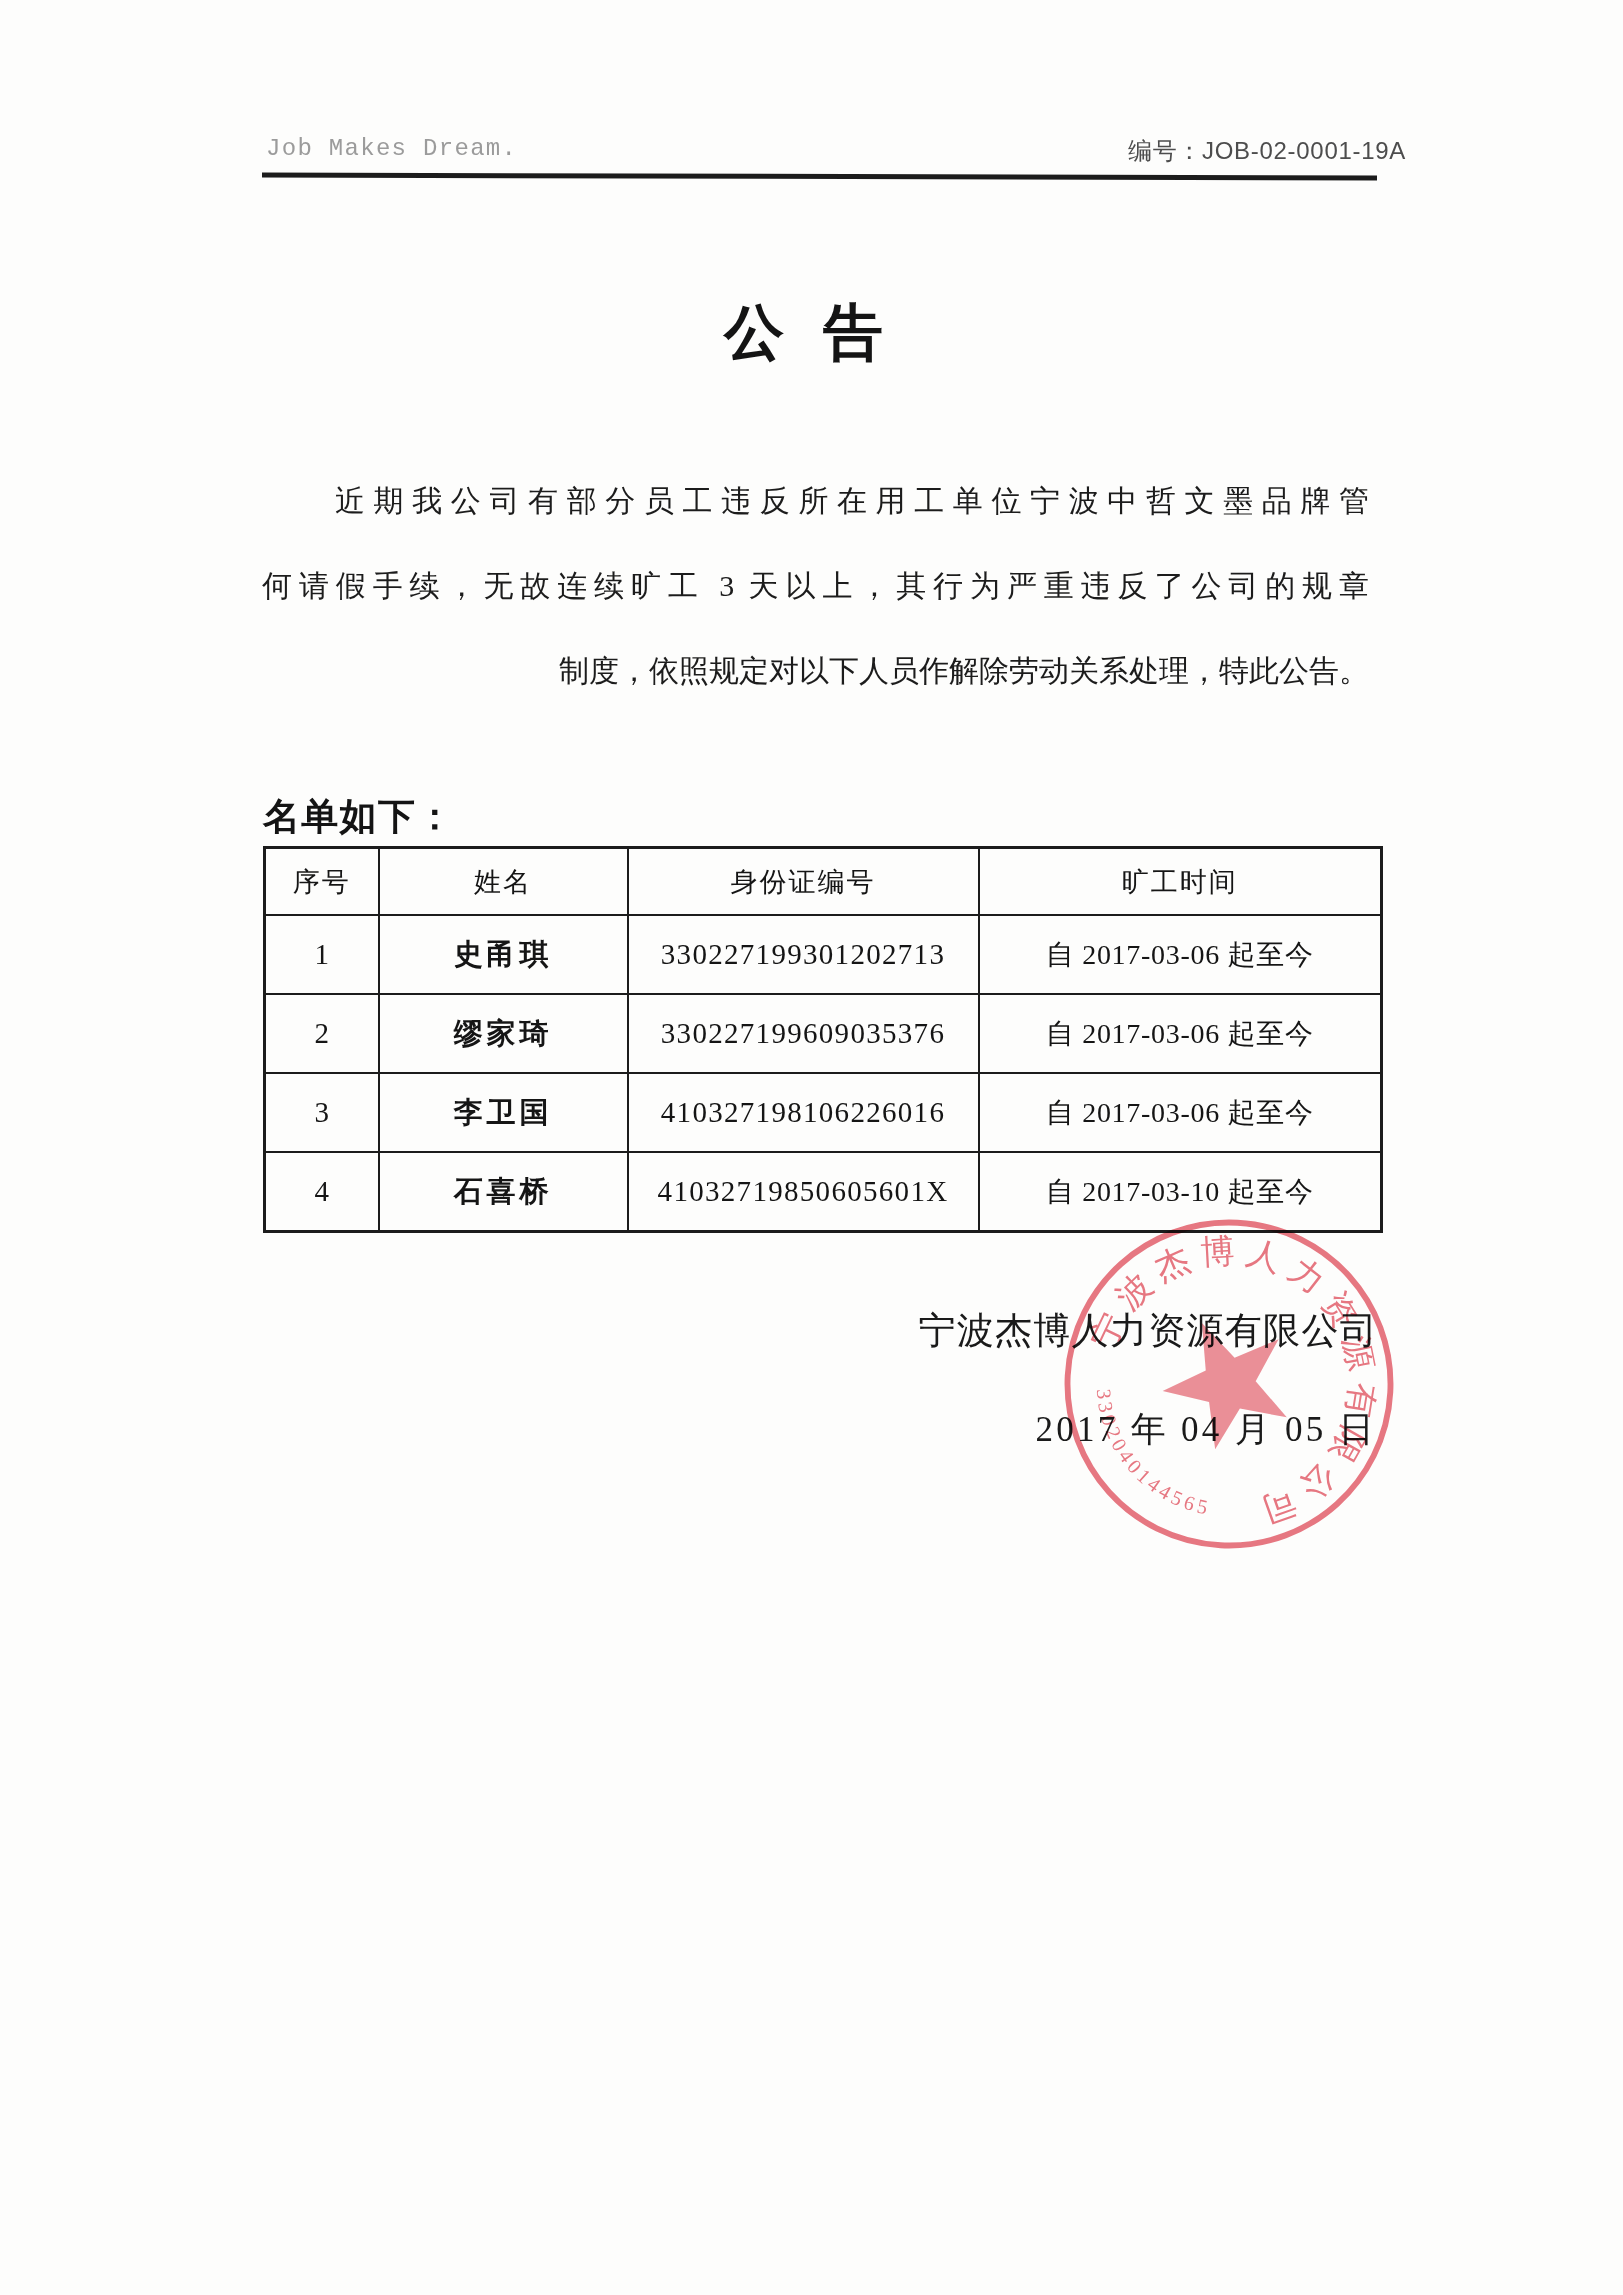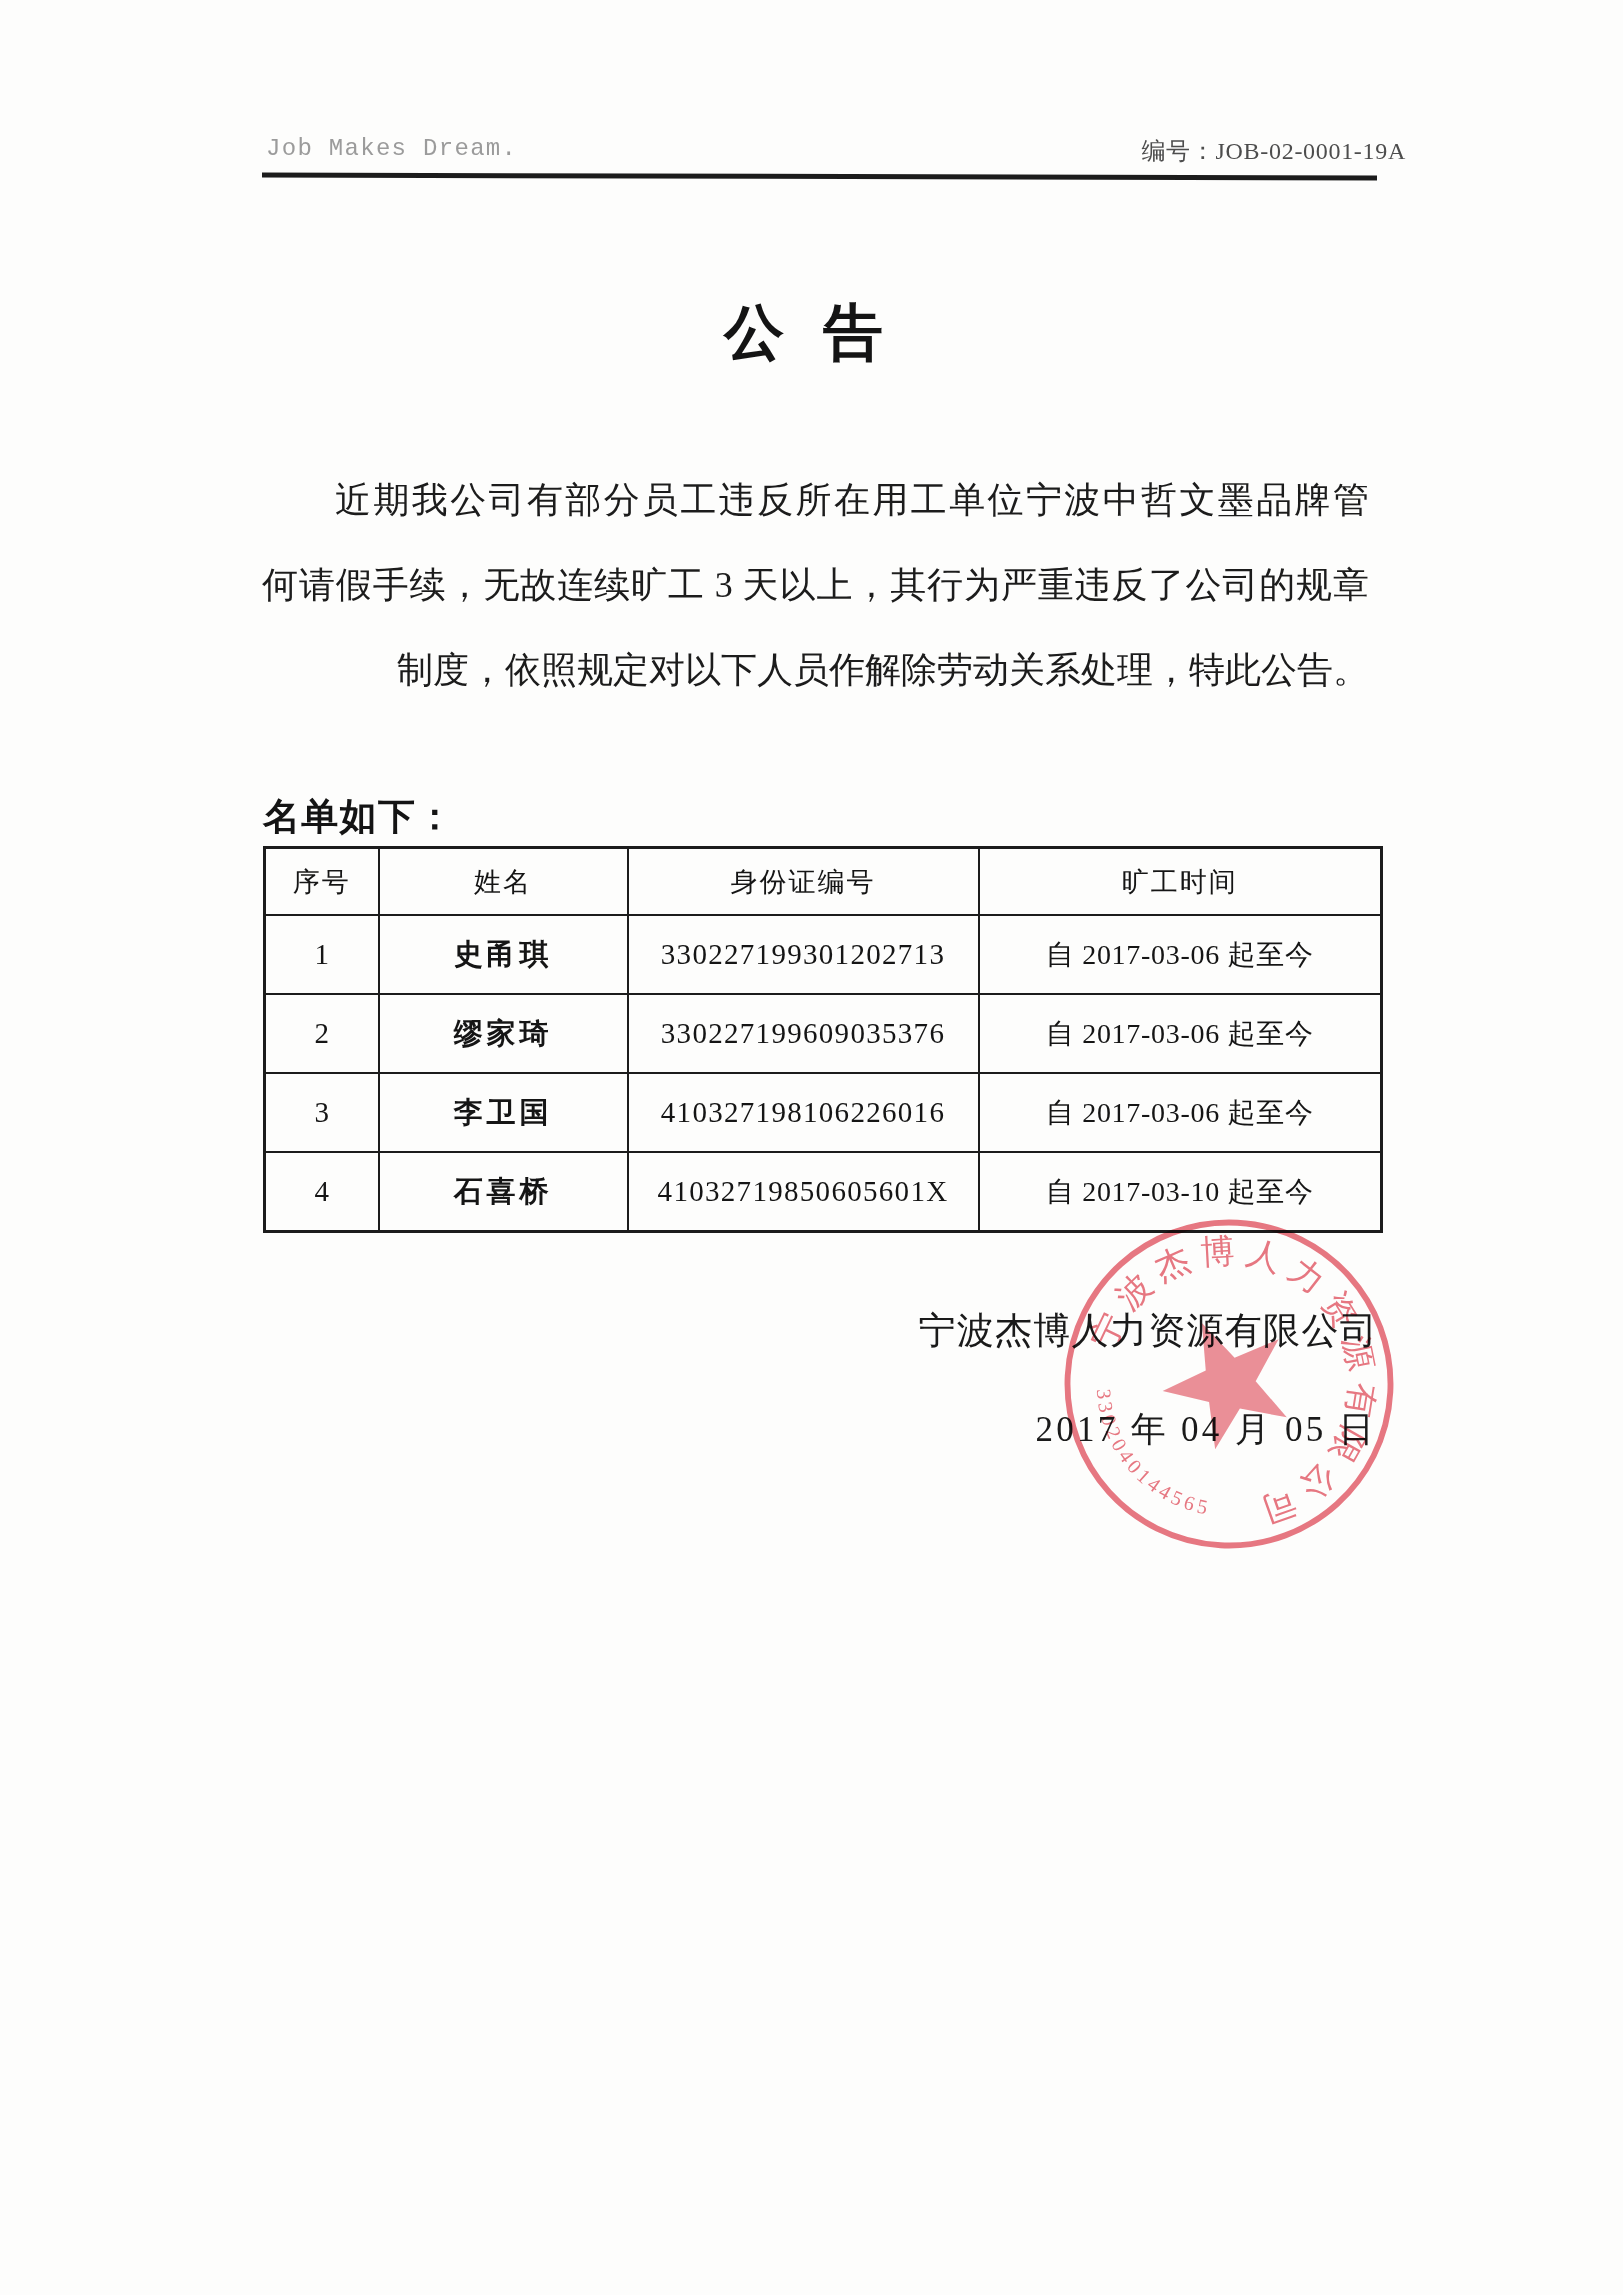--- a/index.html
+++ b/index.html
@@ -9,37 +9,37 @@
     font-family:"Liberation Serif","DejaVu Serif",serif; color:#1a1a1a;padding-left:40px;
   }
   
   .hdr-slogan {
     position:absolute; left:266px; top:135px;
     font-family:"Liberation Mono","DejaVu Sans Mono",monospace;
     font-size:24px; letter-spacing:1.3px; color:#9b9b9b;
   }
   .hdr-code {
     position:absolute; right:257px; top:135px;
-    font-family:Liberation Serif, serif;
+    font-family:Liberation Sans, sans-serif;
     font-size:24px; letter-spacing:0.7px; color:#4d4d4d;
   }
   .hdr-rule {
     position:absolute; left:262px; width:1115px; top:174px; height:4.6px;
     background:#1c1c1c; transform:rotate(0.15deg);
   }
   
   .doc-title {
     position:absolute; left:250px; top:293px; width:1107px;
     text-align:center; font-size:60px; font-weight:700;
     letter-spacing:39px; text-indent:39px; color:#141414;
   }
   
   .para {
     position:absolute; left:262px; top:458px; width:1107px;
-    font-size:36px; color:#1c1c1c;
+    font-size:30px; color:#1c1c1c;
   }
   .para .line { height:85px; line-height:85px; overflow:hidden;text-align:right; }
   .para .line.j { text-align:justify; text-align-last:justify; }
   .para .line.first { text-indent:73px; }
   
   .list-label {
     position:absolute; left:263px; top:792px;
     font-family:"Liberation Sans","DejaVu Sans",sans-serif;
     font-size:37px; font-weight:700; letter-spacing:1.3px; color:#141414;
   }

